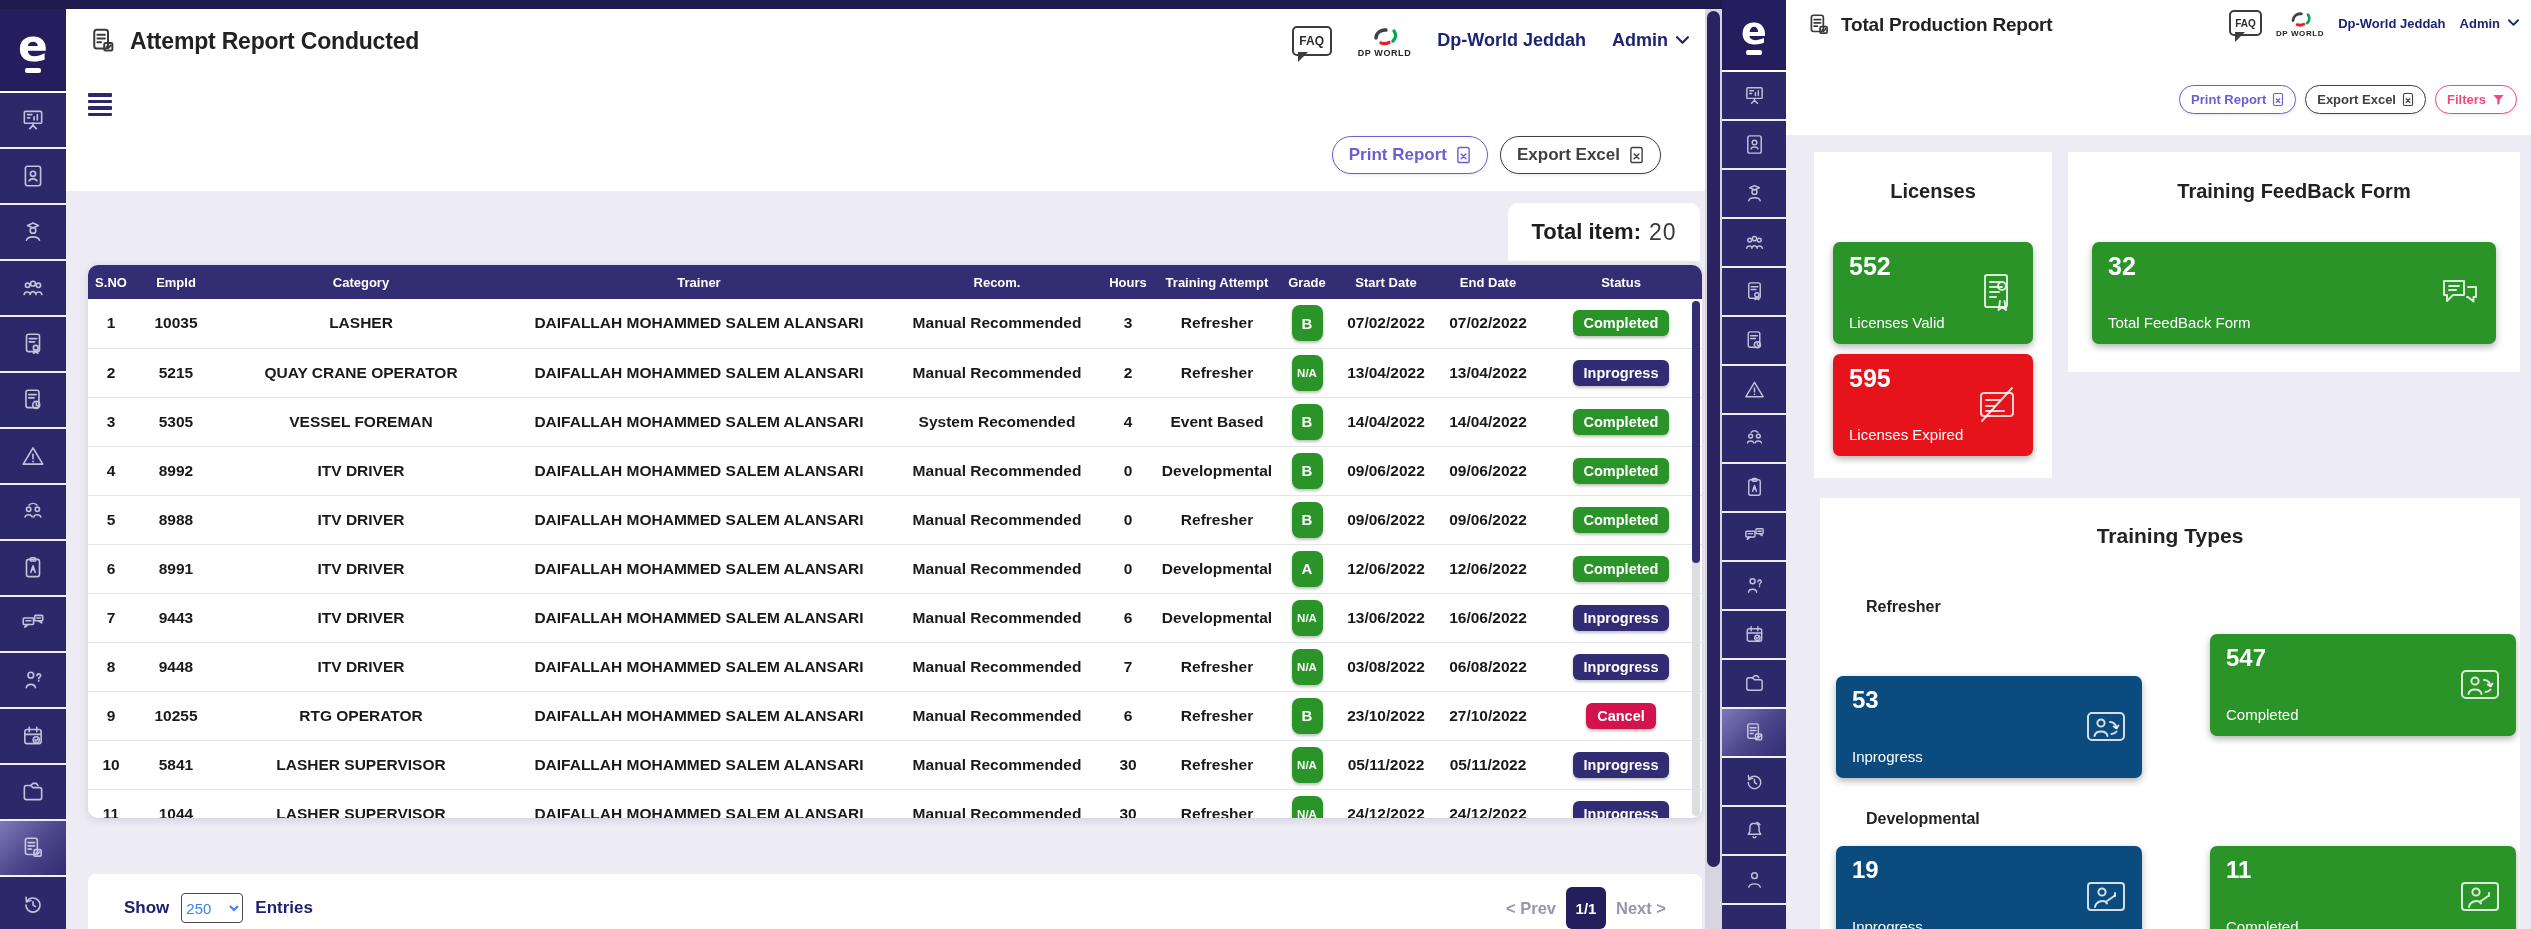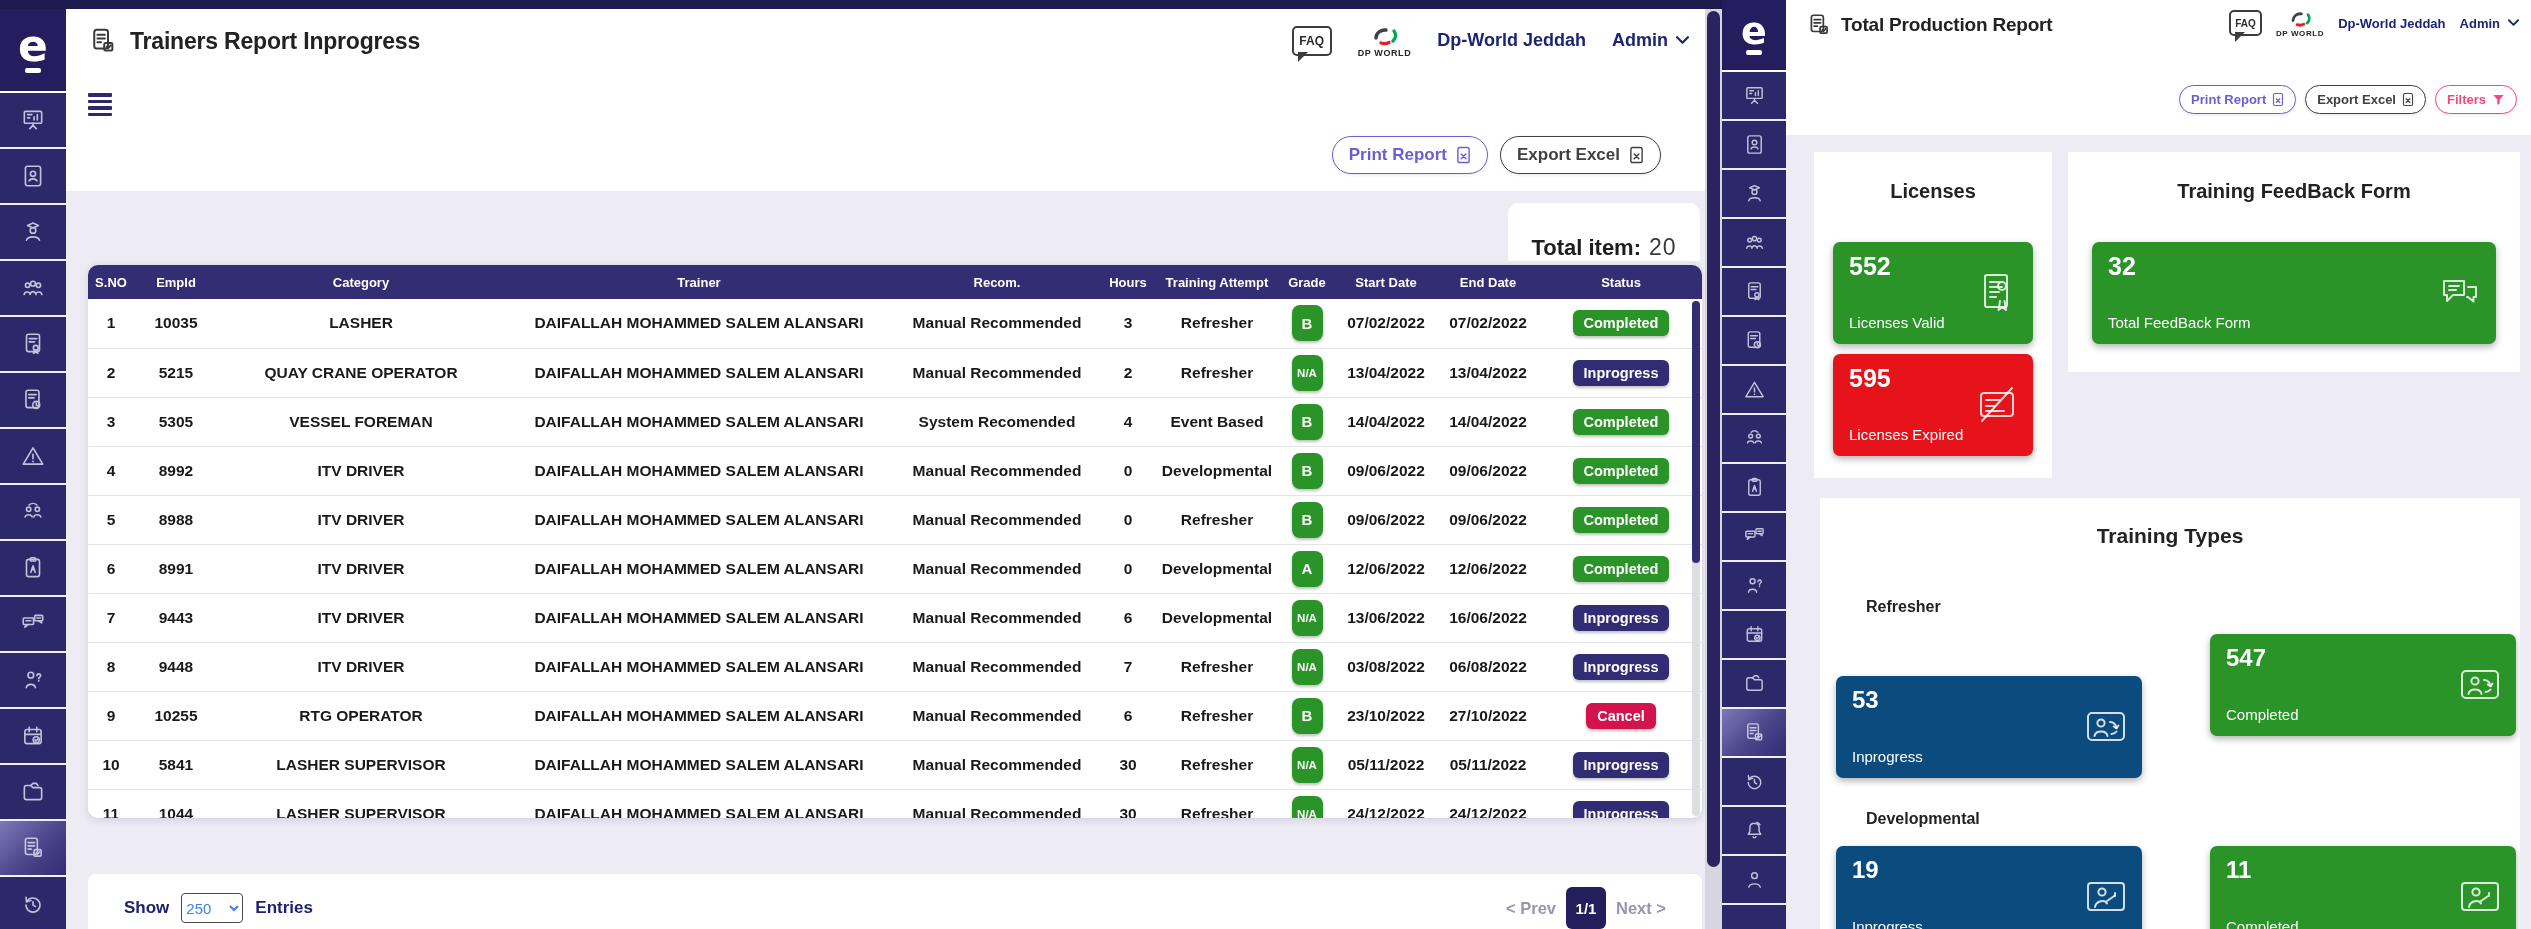--- a/index.html
+++ b/index.html
@@ -90,21 +90,21 @@
   .pill.export { color:#404040; border-color:#3aa468; }
   .pill.filters { color:#f4477b; border-color:#f4477b; }
   .pill svg { flex:none; }
   .doc-x { stroke:currentColor; stroke-width:1.5; fill:none; stroke-linecap:round; stroke-linejoin:round; }
   #win-left .doc-x { width:15px; height:18px; }
   #win-right .doc-x { width:12px; height:15px; }
   .funnel { width:13px; height:13px; fill:#f4477b; }
 
   
   .total-box { position:absolute; left:1442px; top:194px; width:192px; height:58px; background:#fff;
-    border-radius:10px 10px 0 0; display:flex; align-items:flex-end; justify-content:center; gap:8px; }
+    border-radius:10px 10px 0 0; display:flex; align-items:center; justify-content:center; gap:8px; }
   .total-label { font-size:22px; font-weight:800; color:#1d1d1d; }
   .total-value { font-size:23px; font-weight:400; color:#3a3a3a; letter-spacing:1px; }
 
   
   .table-card { position:absolute; left:22px; top:256px; width:1614px; height:553px; background:#fff;
     border-radius:10px; box-shadow:0 2px 8px rgba(40,40,90,.15); overflow:hidden; }
   table { border-collapse:collapse; width:100%; table-layout:fixed; }
   thead th { background:#332d74; color:#fff; font-size:13px; font-weight:700; height:34px; padding:0 2px; }
   tbody td { height:49px; text-align:center; font-size:15.5px; font-weight:600; color:#191919;
     border-top:1px solid #e4e4ea; padding:0 3px; white-space:nowrap; overflow:hidden; }
@@ -397,21 +397,21 @@
         </div>
     </aside>
 
     <div class="main" data-interactable="false">
       <div class="header-white" data-interactable="false"></div>
 
       <div class="title-row" data-interactable="false">
         <svg class="title-icon" data-interactable="false">
             <use href="#i-report"></use>
           </svg>
-        <h1 class="page-title" data-interactable="false">Trainers Report Inprogress</h1>
+        <h1 class="page-title" data-interactable="false">Attempt Report Conducted</h1>
       </div>
 
       <div class="topbar-right" data-interactable="false">
         <div class="faq-box" data-interactable="true">FAQ</div>
         <div class="brand" data-interactable="false">
           <svg class="brand-swirl" data-interactable="false">
               <use href="#logo-swirl"></use>
             </svg>
           <span class="brand-label" data-interactable="false">DP WORLD</span>
         </div>

